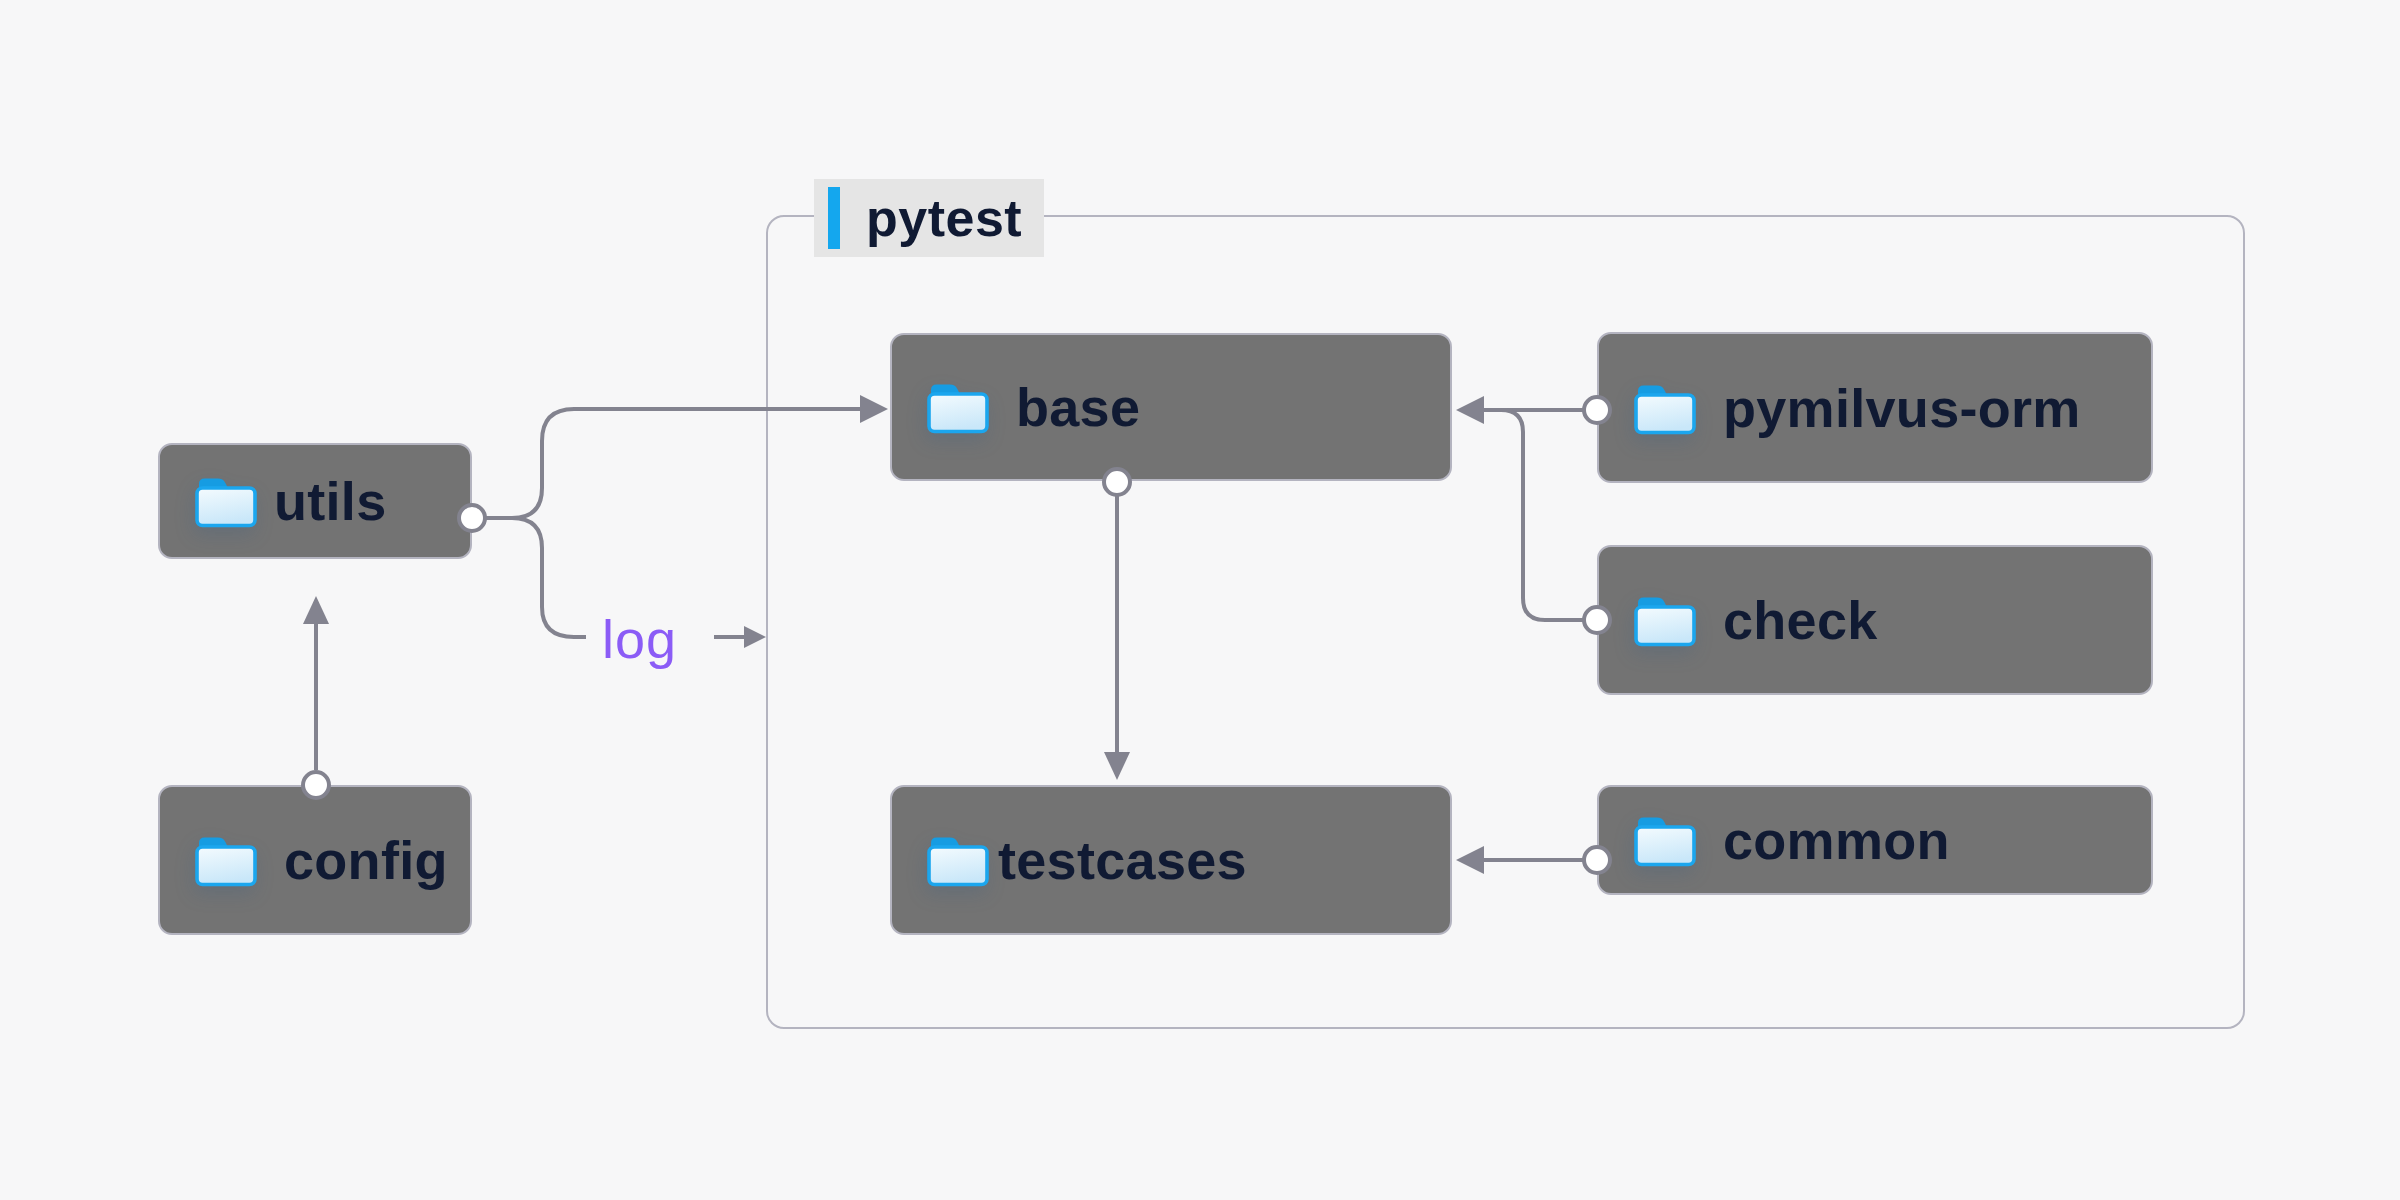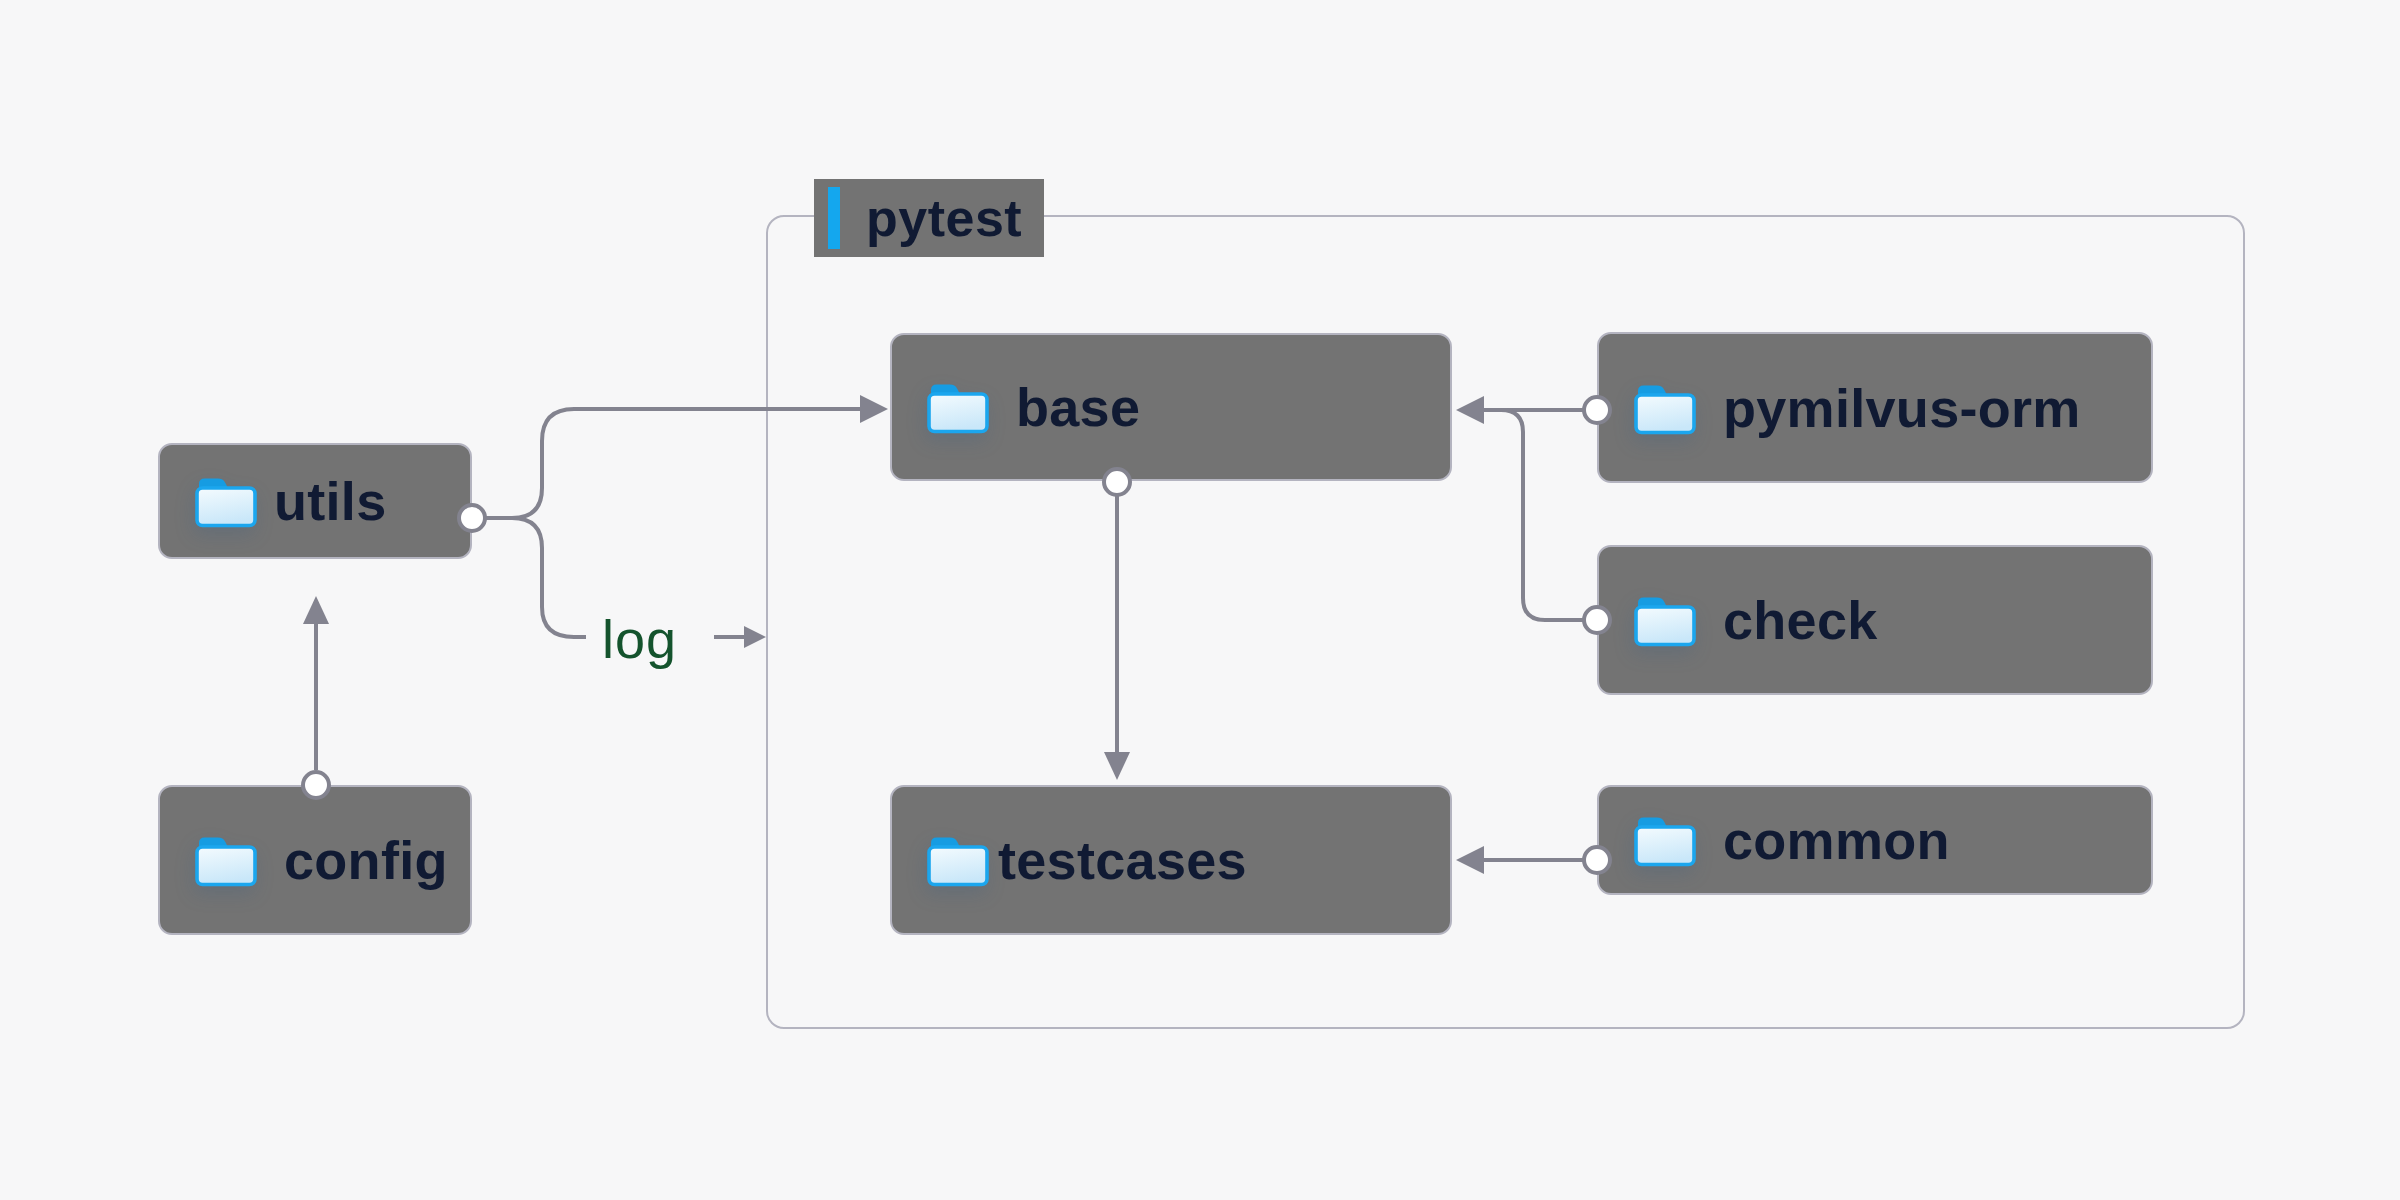--- a/index.html
+++ b/index.html
@@ -29,21 +29,21 @@
     z-index: 1;
   }
   .container-label {
     position: absolute;
     left: 814px;
     top: 179px;
     height: 78px;
     display: flex;
     align-items: center;
     gap: 26px;
-    background: #737373;
+    background: #e5e5e5;
     padding: 0 22px 0 14px;
     z-index: 4;
   }
   .accent-bar {
     width: 12px;
     height: 62px;
     background: #14a7ee;
   }
   .container-title {
     font-size: 52px;
@@ -98,21 +98,21 @@
     pointer-events: none;
   }
 
   
   .edge-label-log {
     position: absolute;
     left: 602px;
     top: 608px;
     font-size: 54px;
     font-weight: 500;
-    color: #14532d;
+    color: #8b5cf6;
     letter-spacing: 1px;
     z-index: 5;
   }
 </style>
 </head>
 <body>
 
 <div class="canvas">
 
   <div class="container-box"></div>

